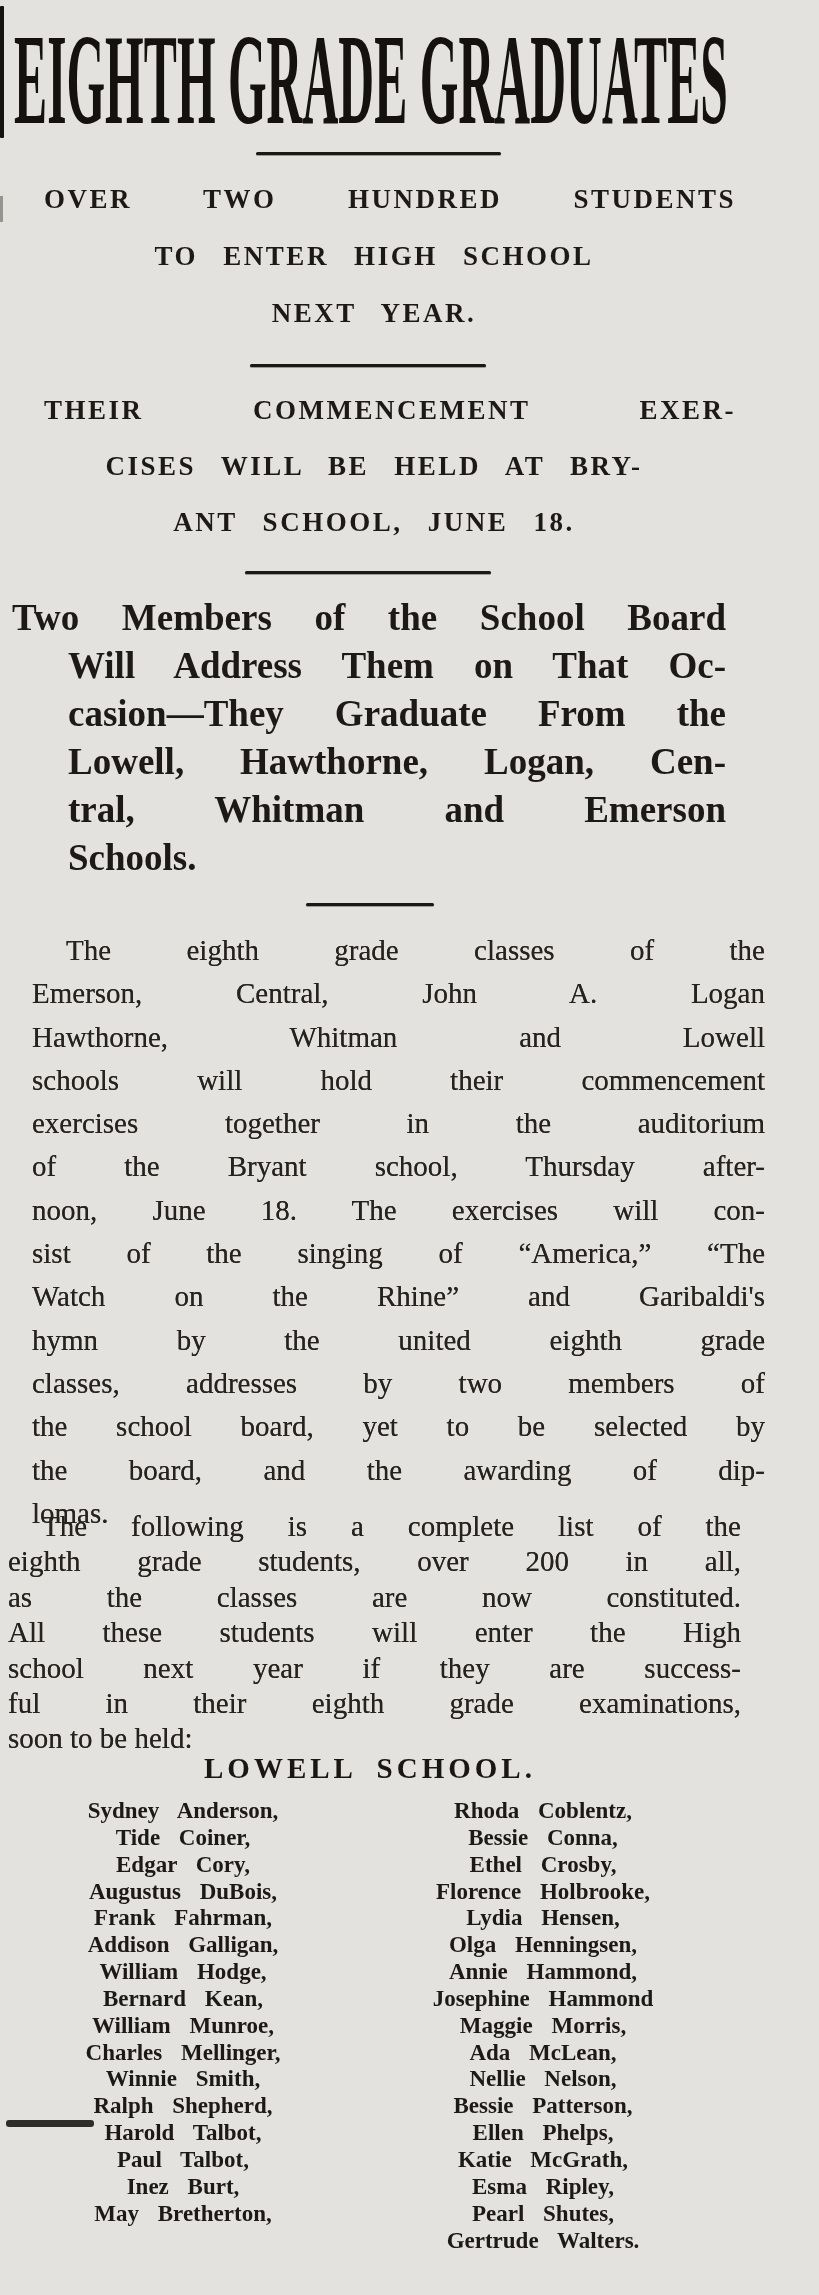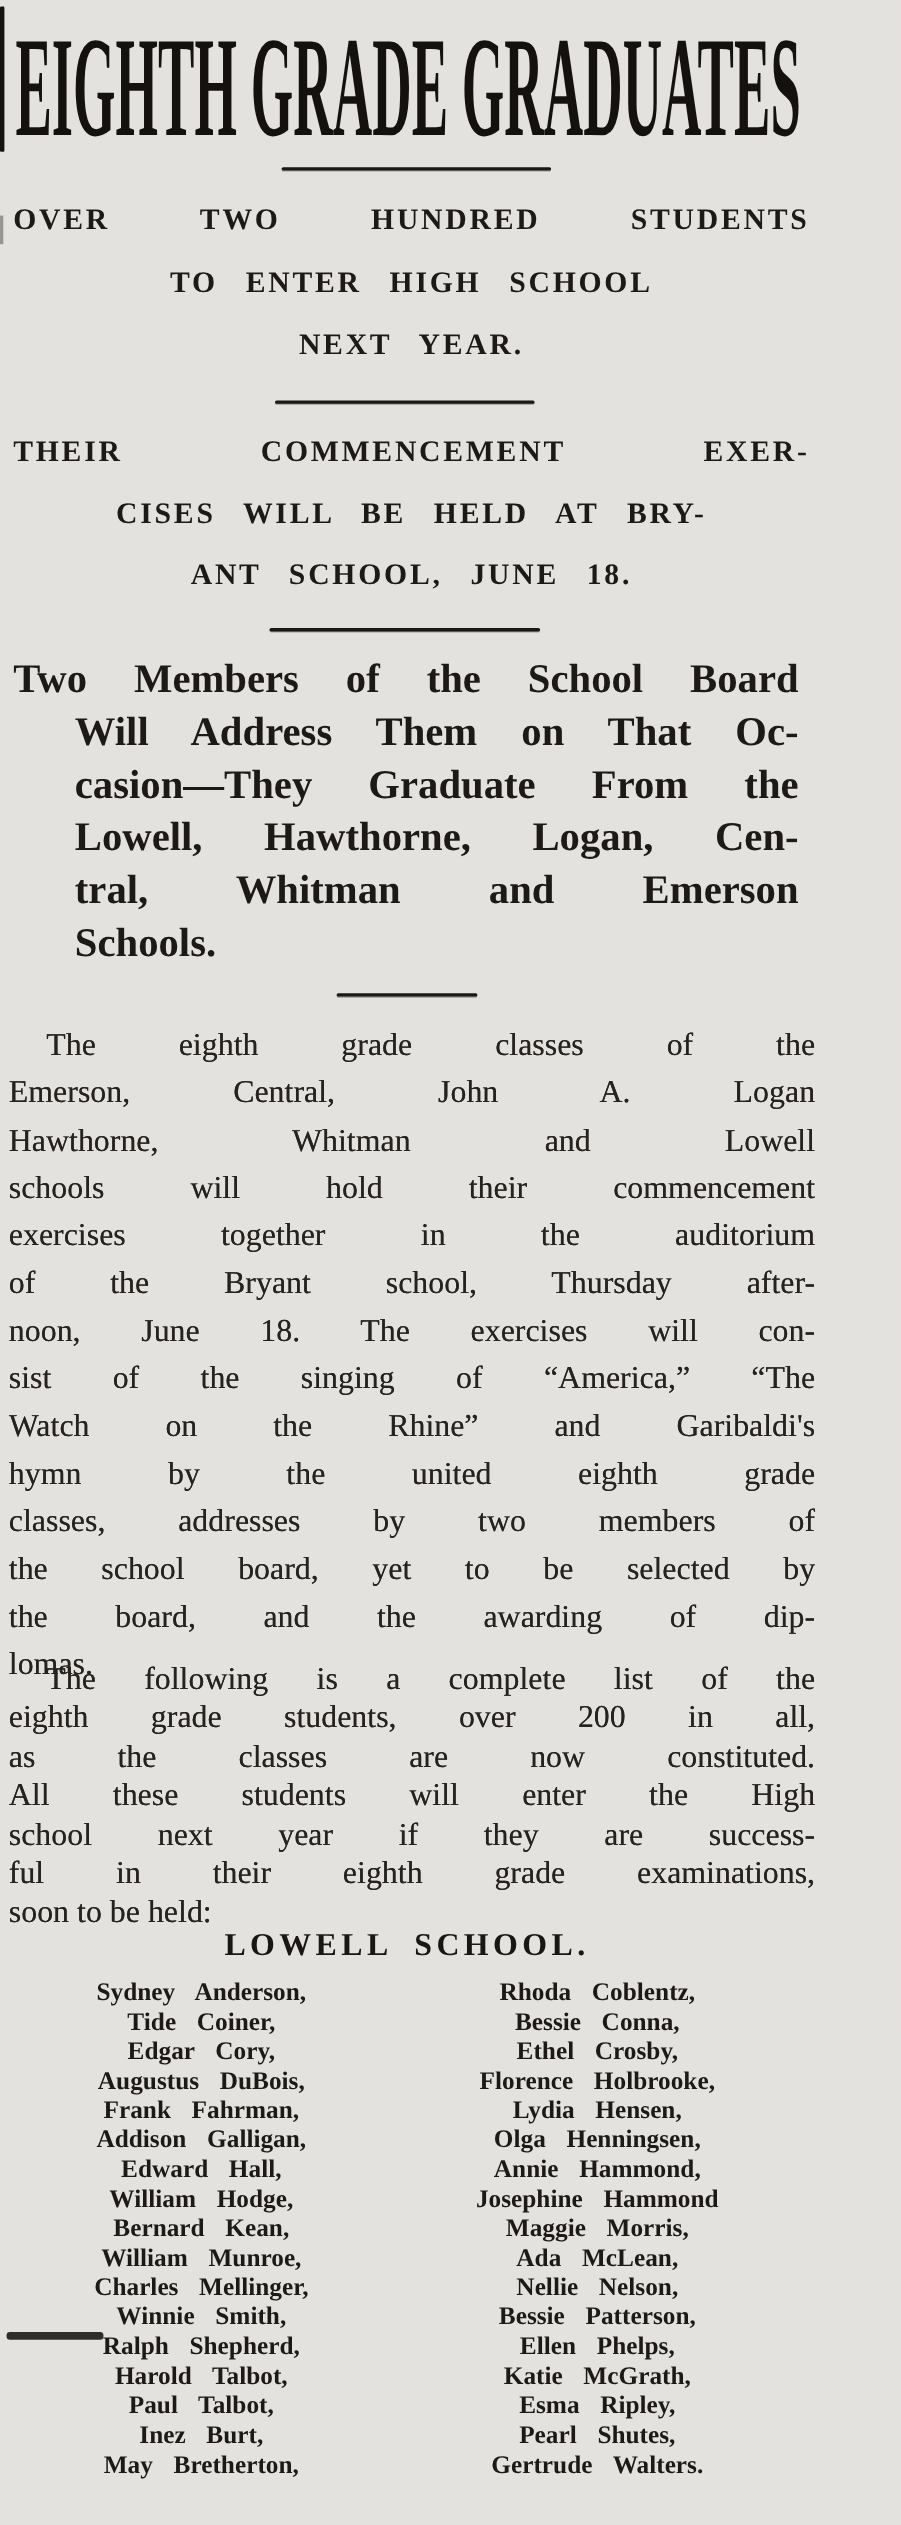--- a/index.html
+++ b/index.html
@@ -28,32 +28,32 @@
   }
 
   .rule{position:absolute;height:3px;background:#1b1815;border-radius:2px;box-shadow:0 1px 0 rgba(27,24,21,.35);}
   .rule1{left:256px;top:152px;width:245px;}
   .rule2{left:250px;top:364px;width:236px;}
   .rule3{left:245px;top:571px;width:246px;}
   .rule4{left:306px;top:903px;width:128px;}
 
   .subhead{position:absolute;left:12px;width:724px;font-weight:bold;color:#1d1916;}
   .sh-line{height:57px;line-height:57px;font-size:27px;letter-spacing:2.5px;word-spacing:16px;text-align:center;white-space:nowrap;}
-  .sh-line.stretch{text-align:justify;text-align-last:justify;white-space:normal;height:57px;overflow:hidden;}
+  .sh-line.stretch{text-align:justify;text-align-last:justify;white-space:normal;height:57px;overflow:hidden;margin-left:32px;}
   #subhead1{top:171px;}
   #subhead2{top:382px;}
   #subhead2 .sh-line{height:56px;line-height:56px;}
 
   #deck{position:absolute;left:12px;top:594px;width:714px;font-weight:bold;font-size:37px;color:#1d1916;}
   .deck-line{height:48px;line-height:48px;text-align:justify;text-align-last:justify;overflow:hidden;}
   .deck-line.cont{padding-left:56px;}
   .deck-line.last{text-align-last:left;}
 
   .body-block{position:absolute;left:8px;width:733px;font-size:29px;color:var(--ink);text-shadow:0 0 .6px rgba(35,30,25,.8);}
-  #body1{top:929px;}
+  #body1{top:929px;margin-left:24px;}
   #body1 .bl{height:43.3px;line-height:43.3px;}
   #body2{top:1509px;}
   #body2 .bl{height:35.4px;line-height:35.4px;}
   .bl{text-align:justify;text-align-last:justify;overflow:hidden;white-space:normal;}
   .bl.indent{text-indent:34px;}
   .bl.last{text-align-last:left;}
 
   #list-header{position:absolute;left:8px;top:1752px;width:724px;text-align:center;
     font-weight:bold;font-size:29px;letter-spacing:4px;word-spacing:10px;color:#1a1613;}
 
@@ -141,21 +141,20 @@
       <div class="name-row">Tide Coiner,</div>
 
       <div class="name-row">Edgar Cory,</div>
 
       <div class="name-row">Augustus DuBois,</div>
 
       <div class="name-row">Frank Fahrman,</div>
 
       <div class="name-row">Addison Galligan,</div>
 
-      <div class="name-row">Edward Hall,</div>
 
       <div class="name-row">William Hodge,</div>
 
       <div class="name-row">Bernard Kean,</div>
 
       <div class="name-row">William Munroe,</div>
 
 
       <div class="name-row">Charles Mellinger,</div>
 

